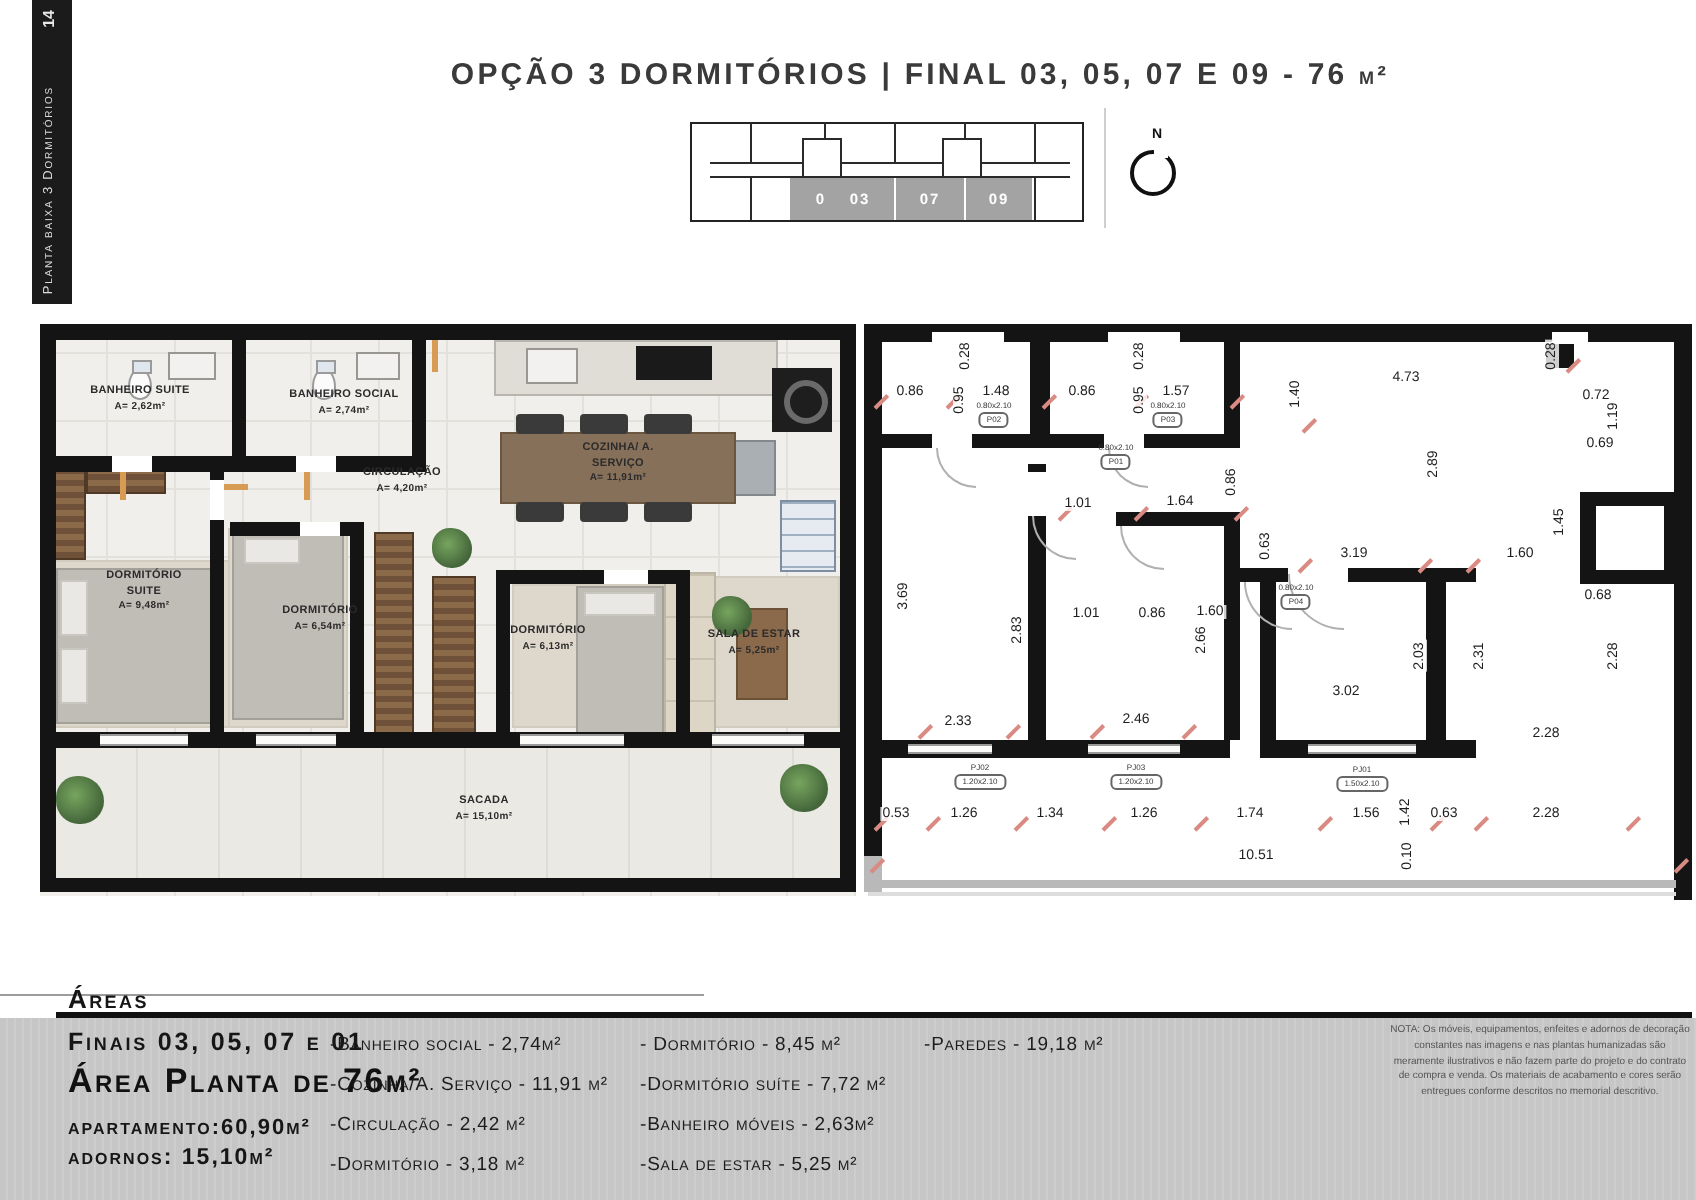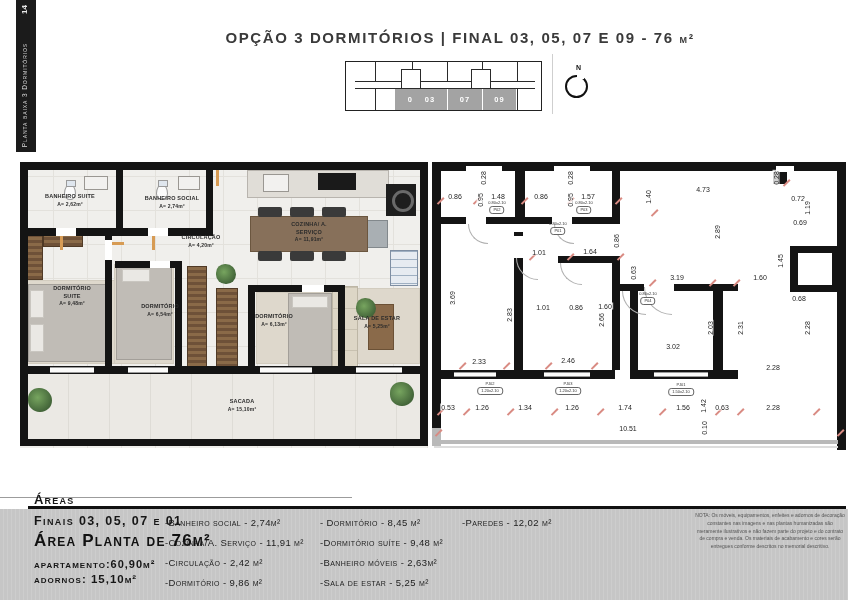--- a/index.html
+++ b/index.html
@@ -368,26 +368,26 @@
 <div class="f-underline"></div>
 <div class="f-finals">Finais 03, 05, 07 e 01</div>
 <div class="f-total">Área Planta de 76m²</div>
 <div class="f-apt">apartamento:60,90m²</div>
 <div class="f-sac">adornos: 15,10m²</div>
 <div class="f-col" style="left:165px">
 
 <div class="area-item">-Banheiro social - 2,74m²</div>
     <div class="area-item">-Cozinha/A. Serviço - 11,91 m²</div>
     <div class="area-item">-Circulação - 2,42 m²</div>
-    <div class="area-item">-Dormitório - 9,86 m²</div>
+    <div class="area-item">-Dormitório - 3,18 m²</div>
   </div>
 <div class="f-col" style="left:320px">
 
 <div class="area-item">- Dormitório - 8,45 m²</div>
-    <div class="area-item">-Dormitório suíte - 9,48 m²</div>
+    <div class="area-item">-Dormitório suíte - 7,72 m²</div>
     <div class="area-item">-Banheiro móveis - 2,63m²</div>
     <div class="area-item">-Sala de estar - 5,25 m²</div>
   </div>
 <div class="f-col" style="left:462px">
 
-<div class="area-item">-Paredes - 12,02 m²</div>
+<div class="area-item">-Paredes - 19,18 m²</div>
   </div>
 <div class="f-note">NOTA: Os móveis, equipamentos, enfeites e adornos de decoração constantes nas imagens e nas plantas humanizadas são meramente ilustrativos e não fazem parte do projeto e do contrato de compra e venda. Os materiais de acabamento e cores serão entregues conforme descritos no memorial descritivo.</div>
 
 </body></html>

